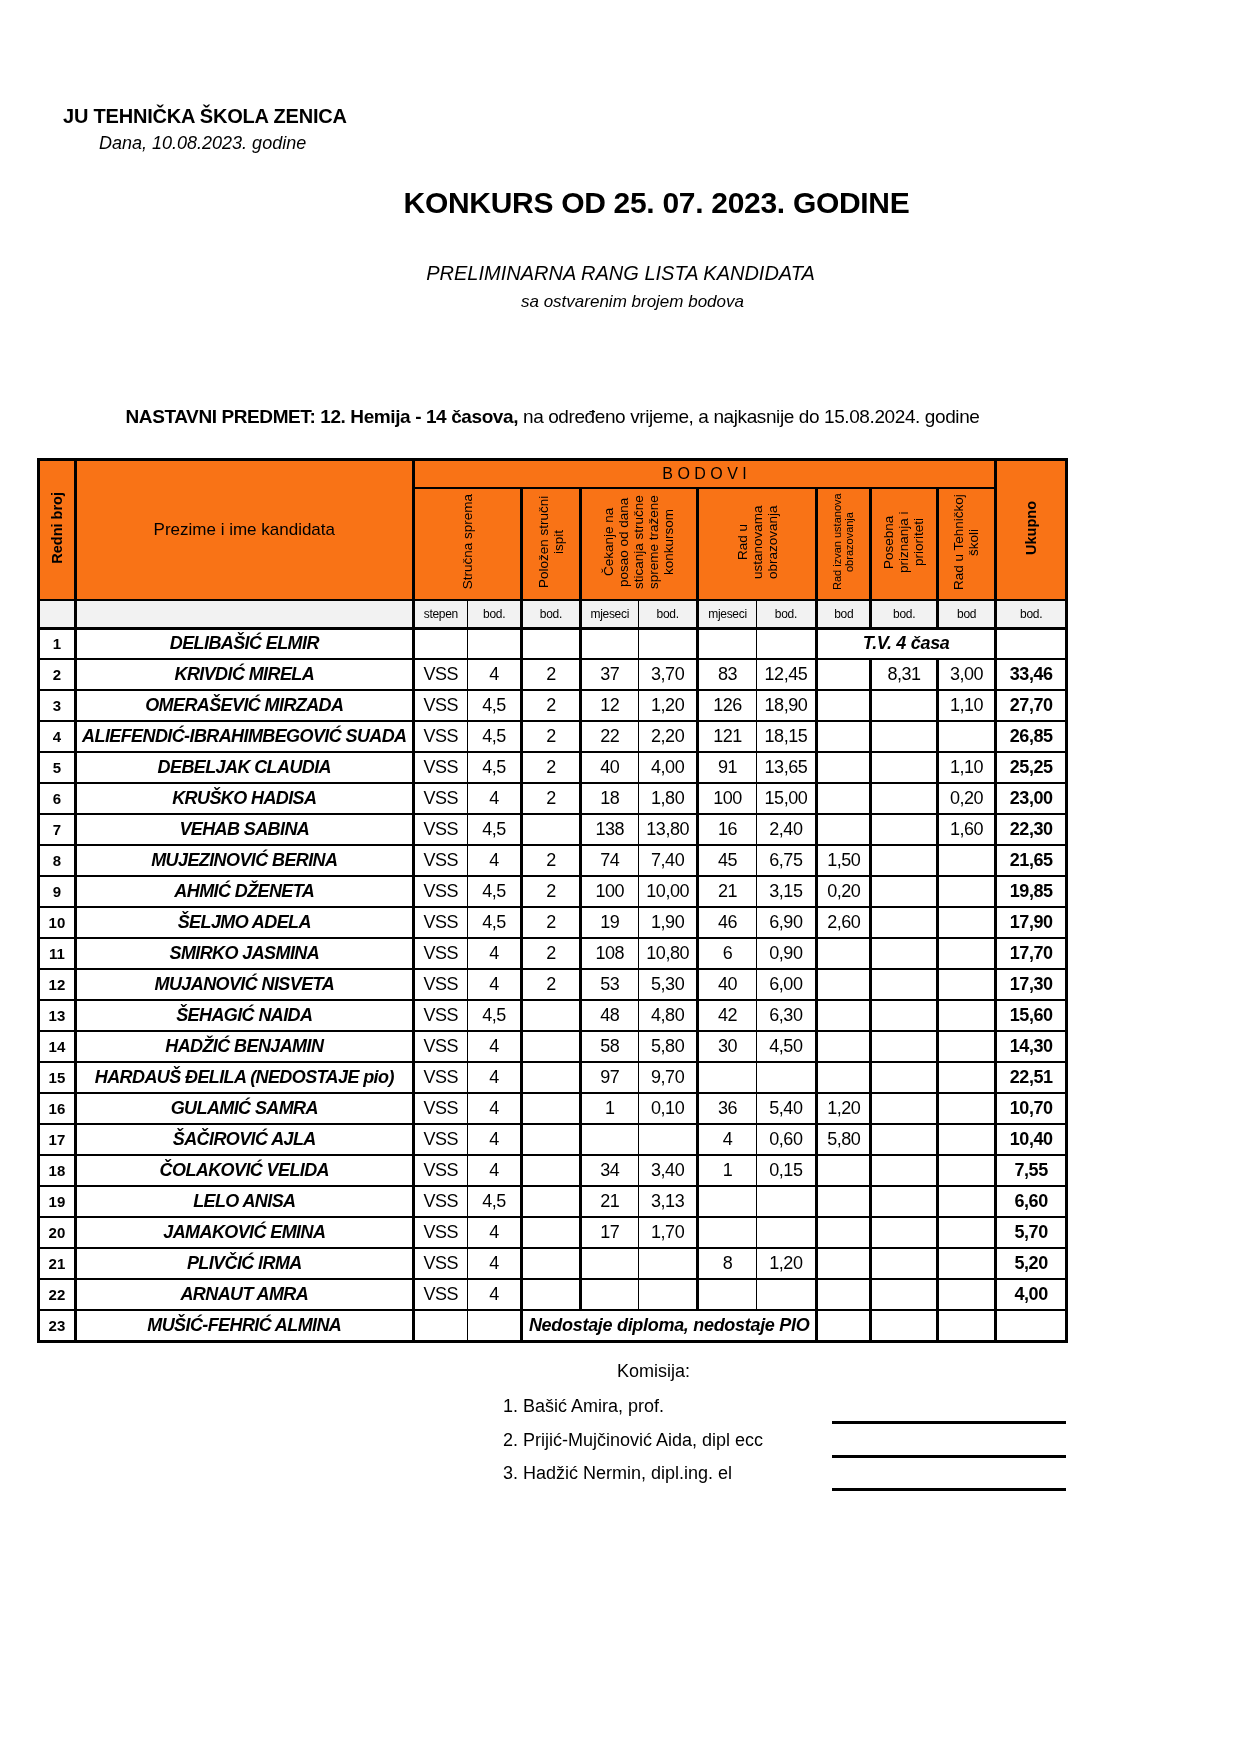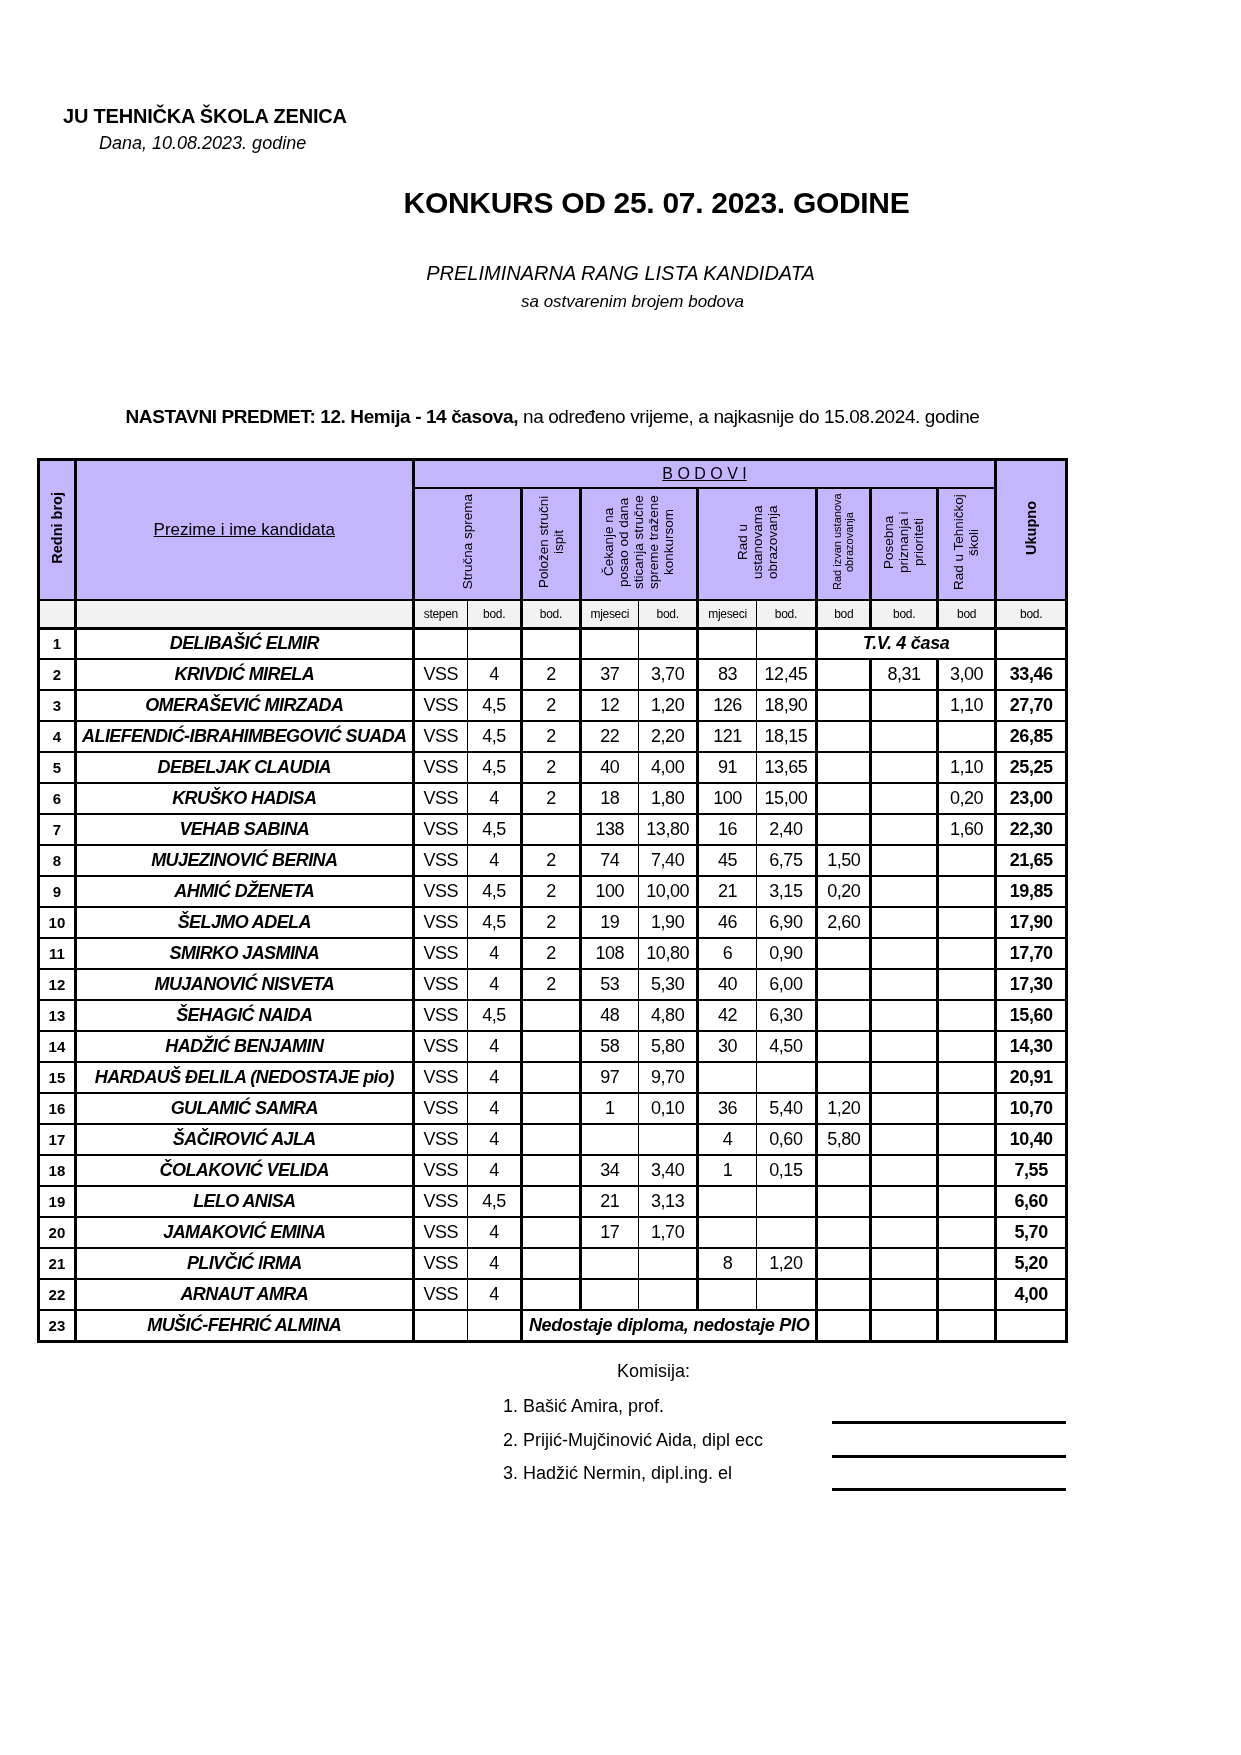--- a/index.html
+++ b/index.html
@@ -16,21 +16,21 @@
   .predmet b { letter-spacing:-0.4px; }
 
   table.rank { position:absolute; left:37px; top:458px; width:1031px;
     border-collapse:collapse; table-layout:fixed; border:3px solid #000; }
   table.rank th, table.rank td {
     border-left:1px solid #000; border-right:1px solid #000;
     border-top:2px solid #000; border-bottom:2px solid #000;
     padding:0 3px; overflow:hidden; text-align:center; vertical-align:middle;
     background:#fff;
   }
-  table.rank thead th { background:#c4b5fd; font-weight:normal;text-decoration:underline; }
+  table.rank thead th { background:#f97316; font-weight:normal; }
   .gl { border-left:3px solid #000 !important; }
   .hb { border-bottom:3px solid #000 !important; }
   .bodovi-th { height:26px; font-size:16px; font-weight:bold; }
   .name-th { font-size:17px; font-weight:bold; }
   .vert span.rot {
     writing-mode:vertical-rl; transform:rotate(180deg);
     display:inline-block; max-height:106px; line-height:1.12;
     font-size:13.5px; white-space:normal;
   }
   .vert.small span.rot { font-size:11px; }
@@ -326,21 +326,21 @@
           <td class="c-val gl">VSS</td>
           <td class="c-val ">4</td>
           <td class="c-val gl"></td>
           <td class="c-val gl">97</td>
           <td class="c-val ">9,70</td>
           <td class="c-val gl"></td>
           <td class="c-val "></td>
           <td class="c-val gl"></td>
           <td class="c-val gl"></td>
           <td class="c-val gl"></td>
-          <td class="c-uk gl">20,91</td>
+          <td class="c-uk gl">22,51</td>
         </tr>
         <tr>
           <td class="c-rb">16</td>
           <td class="c-name gl">GULAMIĆ SAMRA</td>
           <td class="c-val gl">VSS</td>
           <td class="c-val ">4</td>
           <td class="c-val gl"></td>
           <td class="c-val gl">1</td>
           <td class="c-val ">0,10</td>
           <td class="c-val gl">36</td>

